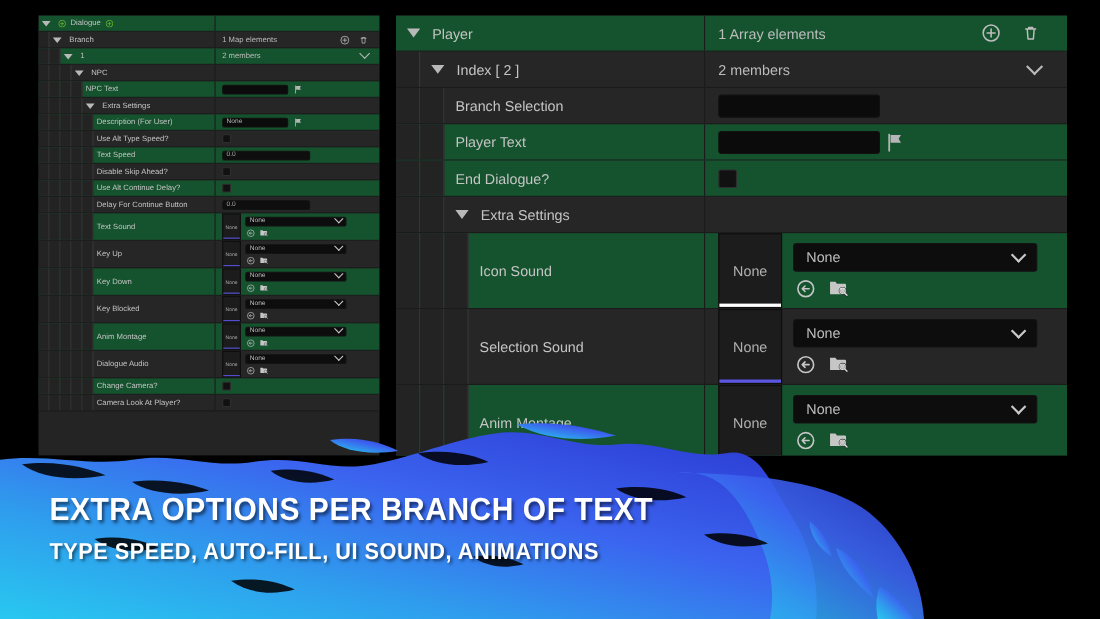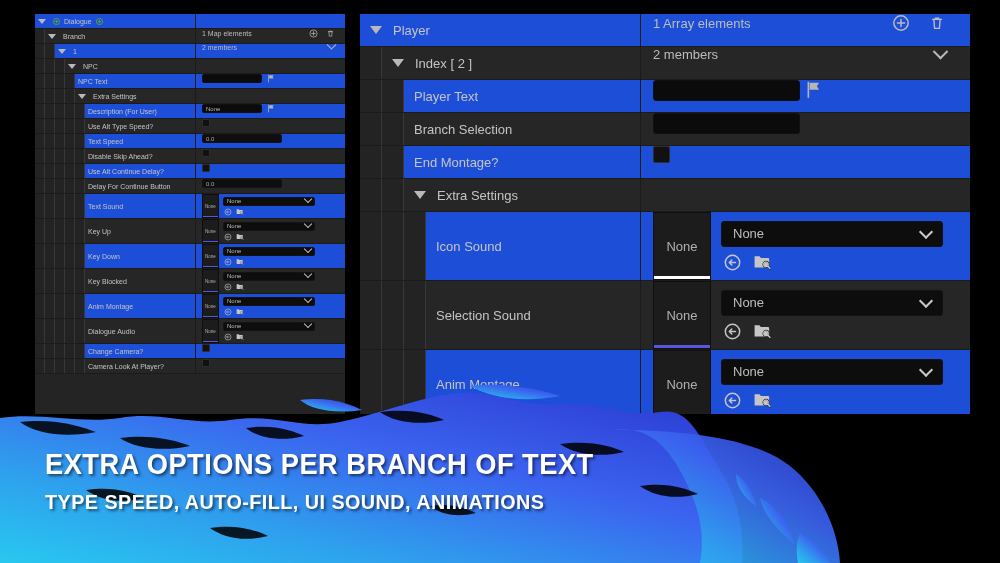--- a/index.html
+++ b/index.html
@@ -29,21 +29,21 @@
 
   #left-panel  { left: 35px;  top: 14px; width: 310px; height: 400px; }
   #right-panel { left: 360px; top: 14px; width: 610px; height: 400px; }
 
   
   .row {
     display: flex;
     align-items: stretch;
     width: 100%;
     border-bottom: 1px solid #1b1b1b;
-    background: #1d4ed8;
+    background: #14532d;
     position: relative;
   }
   .row.alt { background: #262626; }
 
   .indent-guides { display: flex; flex: 0 0 auto; }
   .guide {
     width: 10px;
     border-right: 1px solid #383838;
     background: #232323;
   }
@@ -55,21 +55,21 @@
     gap: 4px;
     min-width: 0;
     padding-left: 4px;
     color: #c4c4c4;
     overflow: hidden;
     white-space: nowrap;
   }
   .value-cell {
     flex: 0 0 auto;
     display: flex;
-    align-items: flex-start;
+    align-items: center;
     gap: 5px;
     border-left: 1px solid #1b1b1b;
     padding-left: 6px;
   }
 
   
   #left-panel .row { font-size: 7px; min-height: 15px; }
   #left-panel .value-cell { width: 150px; }
   #left-panel .name-cell { padding-left: 3px; }
 
@@ -785,57 +785,57 @@
         </div>
         <div class="value-cell">
           <div class="hdr-val">
             <span class="hdr-text">2 members</span>
             <div class="hdr-icons">
               <div class="chev"></div>
             </div>
           </div>
         </div>
       </div>
+      <div class="row alt">
+        <div class="indent-guides">
+          <div class="guide"></div>
+          <div class="guide"></div>
+        </div>
+        <div class="name-cell">
+          <span>Branch Selection</span>
+        </div>
+        <div class="value-cell">
+          <div class="textfield wide"></div>
+        </div>
+      </div>
       <div class="row">
         <div class="indent-guides">
           <div class="guide"></div>
           <div class="guide"></div>
         </div>
         <div class="name-cell">
           <span>Player Text</span>
         </div>
         <div class="value-cell">
           <div class="textfield"></div>
           <span class="ico flag-ico">
             <svg viewBox="0 0 20 22">
               <rect x="3" y="2" width="1.9" height="19" fill="#b5b5b5"></rect>
               <path d="M5.4 3.2h11.2l-2.6 4.1 2.6 4.1H5.4z" fill="#b5b5b5"></path>
             </svg>
           </span>
         </div>
       </div>
-      <div class="row alt">
-        <div class="indent-guides">
-          <div class="guide"></div>
-          <div class="guide"></div>
-        </div>
-        <div class="name-cell">
-          <span>Branch Selection</span>
-        </div>
-        <div class="value-cell">
-          <div class="textfield wide"></div>
-        </div>
-      </div>
-      <div class="row">
-        <div class="indent-guides">
-          <div class="guide"></div>
-          <div class="guide"></div>
-        </div>
-        <div class="name-cell">
-          <span>End Montage?</span>
+      <div class="row">
+        <div class="indent-guides">
+          <div class="guide"></div>
+          <div class="guide"></div>
+        </div>
+        <div class="name-cell">
+          <span>End Dialogue?</span>
         </div>
         <div class="value-cell">
           <div class="checkbox"></div>
         </div>
       </div>
       <div class="row alt">
         <div class="indent-guides">
           <div class="guide"></div>
           <div class="guide"></div>
         </div>

